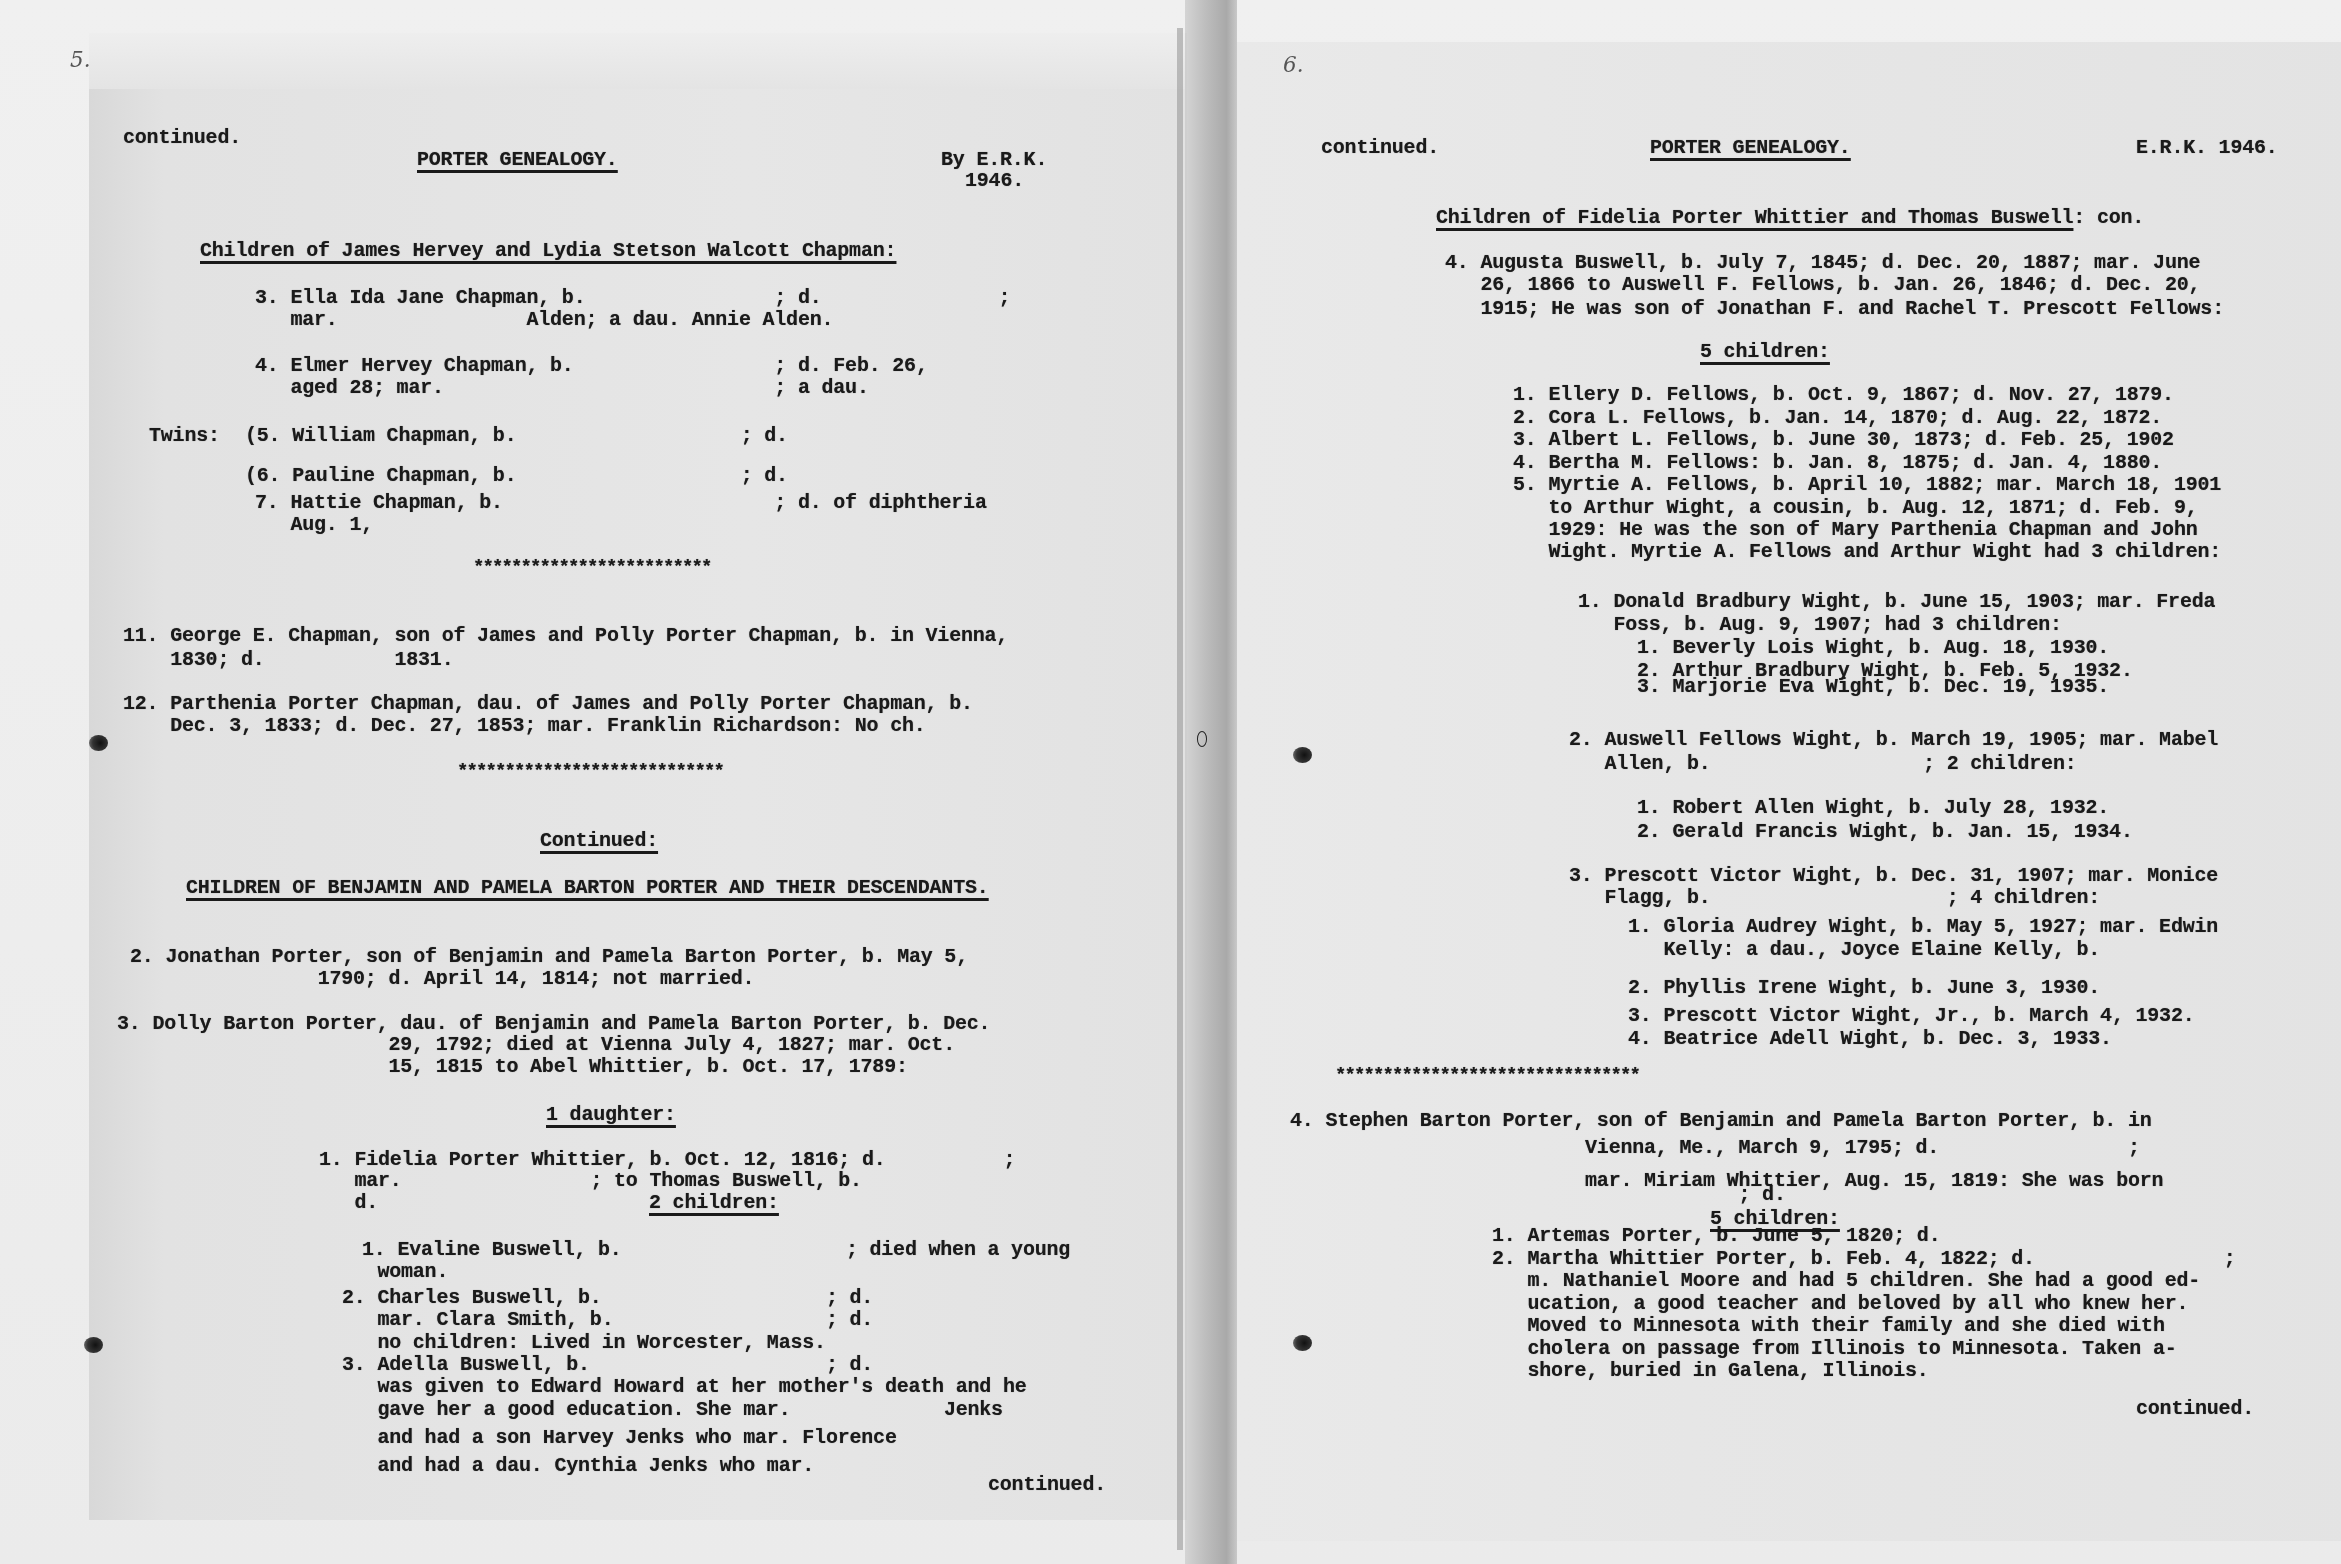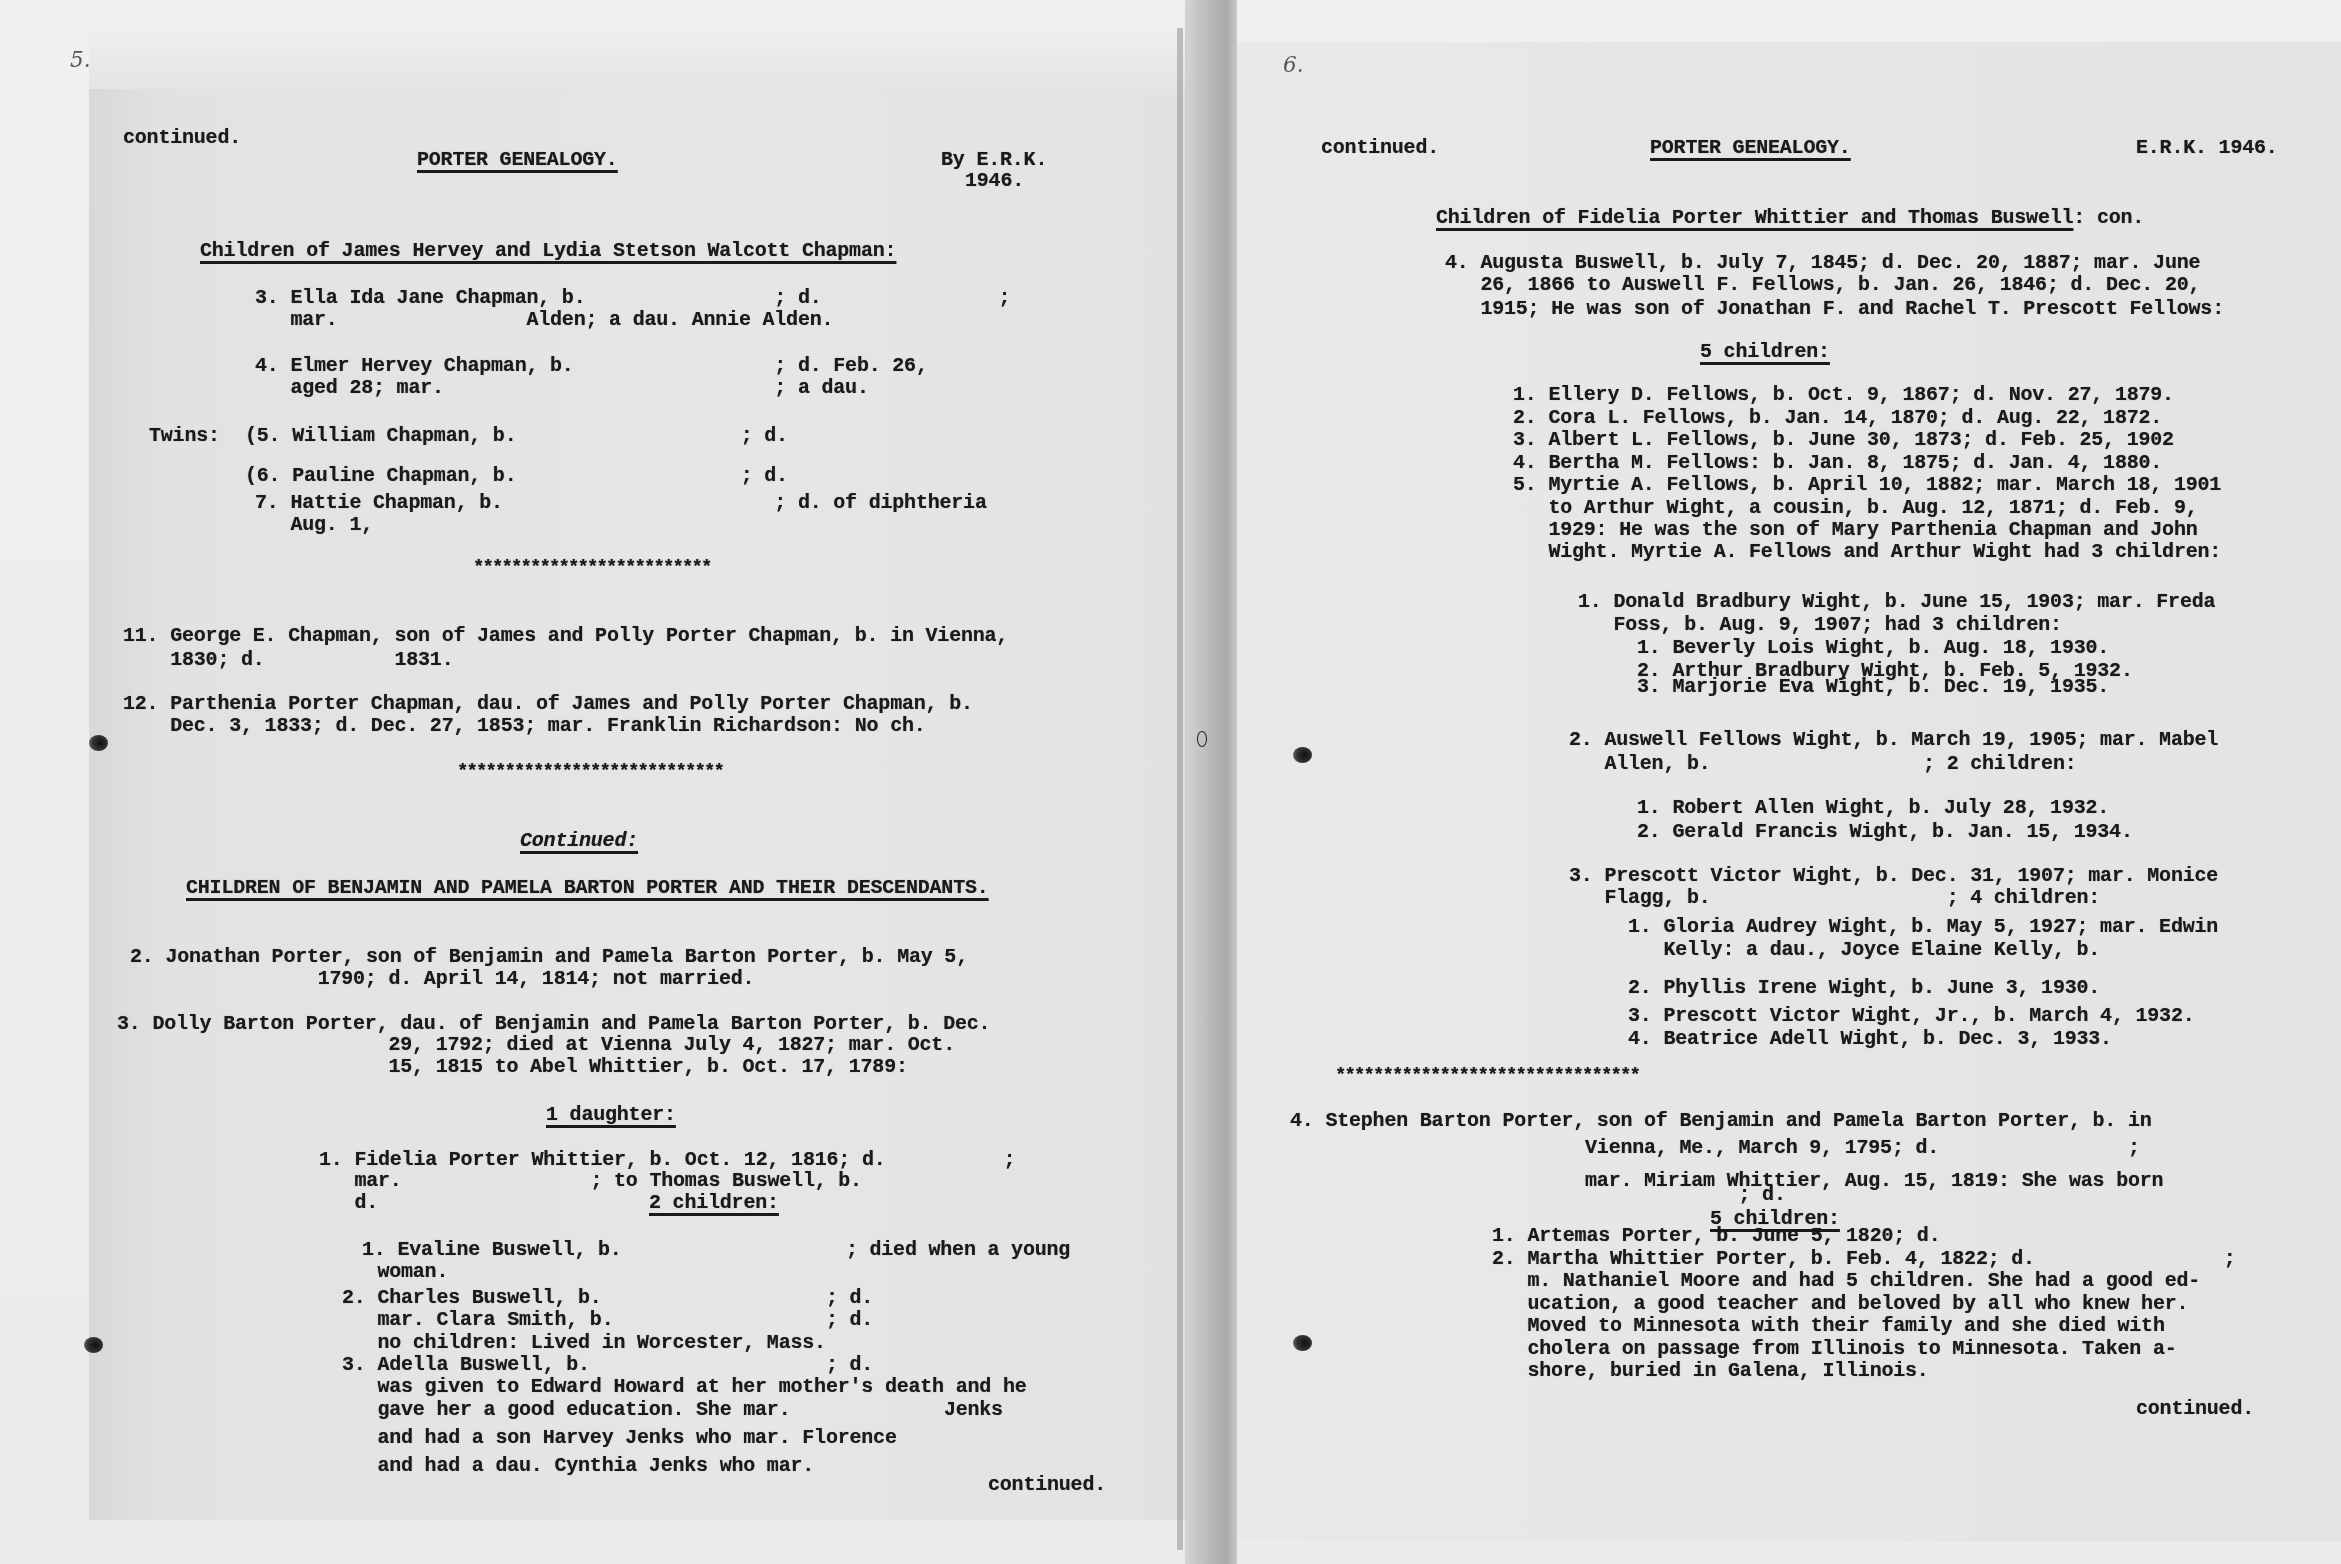--- a/index.html
+++ b/index.html
@@ -68,21 +68,21 @@
 
 <div class="t stars" style="left:473px;top:556px;">*************************</div>
 
 <div class="t" style="left:123px;top:625px;">11. George E. Chapman, son of James and Polly Porter Chapman, b. in Vienna,</div>
 <div class="t" style="left:123px;top:649px;">    1830; d.           1831.</div>
 <div class="t" style="left:123px;top:693px;">12. Parthenia Porter Chapman, dau. of James and Polly Porter Chapman, b.</div>
 <div class="t" style="left:123px;top:715px;">    Dec. 3, 1833; d. Dec. 27, 1853; mar. Franklin Richardson: No ch.</div>
 
 <div class="t stars" style="left:457px;top:760px;">****************************</div>
 
-<div class="t u" style="left:520px;top:830px;font-style:italic;">Continued:</div>
+<div class="t u" style="left:540px;top:830px;">Continued:</div>
 <div class="t u" style="left:186px;top:877px;">CHILDREN OF BENJAMIN AND PAMELA BARTON PORTER AND THEIR DESCENDANTS.</div>
 
 <div class="t" style="left:130px;top:946px;">2. Jonathan Porter, son of Benjamin and Pamela Barton Porter, b. May 5,</div>
 <div class="t" style="left:117px;top:968px;">                 1790; d. April 14, 1814; not married.</div>
 <div class="t" style="left:117px;top:1013px;">3. Dolly Barton Porter, dau. of Benjamin and Pamela Barton Porter, b. Dec.</div>
 <div class="t" style="left:117px;top:1034px;">                       29, 1792; died at Vienna July 4, 1827; mar. Oct.</div>
 <div class="t" style="left:117px;top:1056px;">                       15, 1815 to Abel Whittier, b. Oct. 17, 1789:</div>
 
 <div class="t u" style="left:546px;top:1104px;">1 daughter:</div>
 

